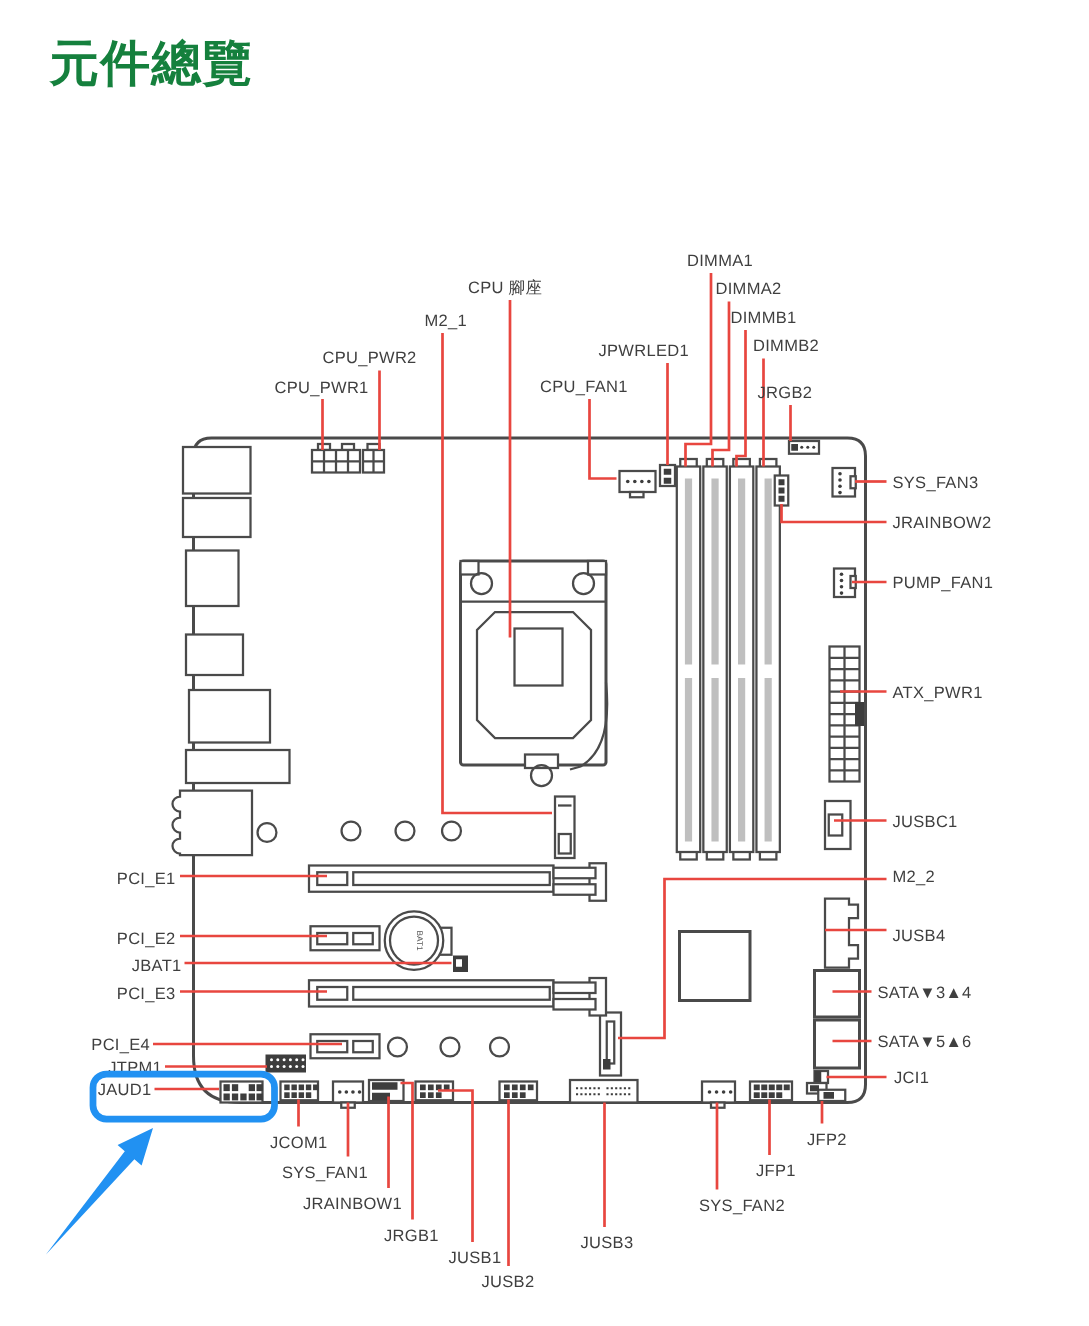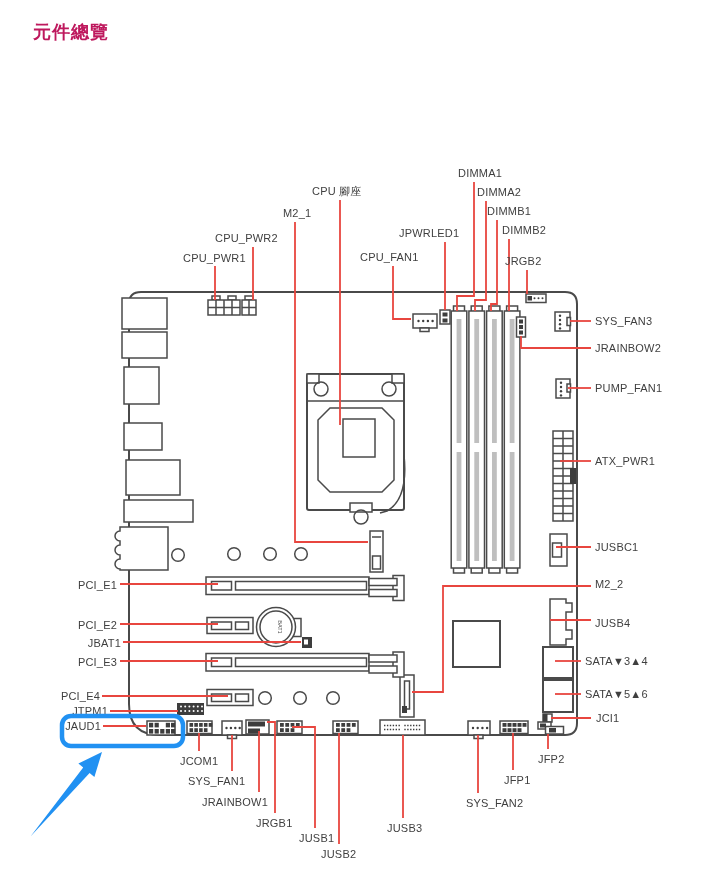--- a/index.html
+++ b/index.html
@@ -1,19 +1,19 @@
 <!DOCTYPE html>
 <html><head>
 <meta charset="utf-8">
 <style>
   html,body{margin:0;padding:0;background:#ffffff;}
   .page{position:relative;width:726px;height:884px;background:#fff;overflow:hidden;
         font-family:"Liberation Sans",sans-serif;}
-  .title{position:absolute;left:33px;top:20px;font-size:18px;font-weight:bold;
-         color:#be185d;letter-spacing:1px;}
+  .title{position:absolute;left:33px;top:20px;font-size:33px;font-weight:bold;
+         color:#15803d;letter-spacing:1px;}
   svg{position:absolute;left:0;top:0;}
   .lbl{font-family:"Liberation Sans",sans-serif;font-size:11px;fill:#3f3f3f;letter-spacing:.2px;}
   .end{text-anchor:end;}
   .red{stroke:#e8463f;stroke-width:1.8;fill:none;}
   .ln{stroke:#4a4a4a;stroke-width:1.5;fill:#ffffff;}
   .lnf{stroke:#4a4a4a;stroke-width:1.5;fill:none;}
   .ln2{stroke:#4a4a4a;stroke-width:2;fill:#ffffff;}
   .dk{fill:#3d3d3d;stroke:none;}
   .wt{fill:#ffffff;stroke:none;}
   .strip{fill:#bfbfbf;stroke:none;}

